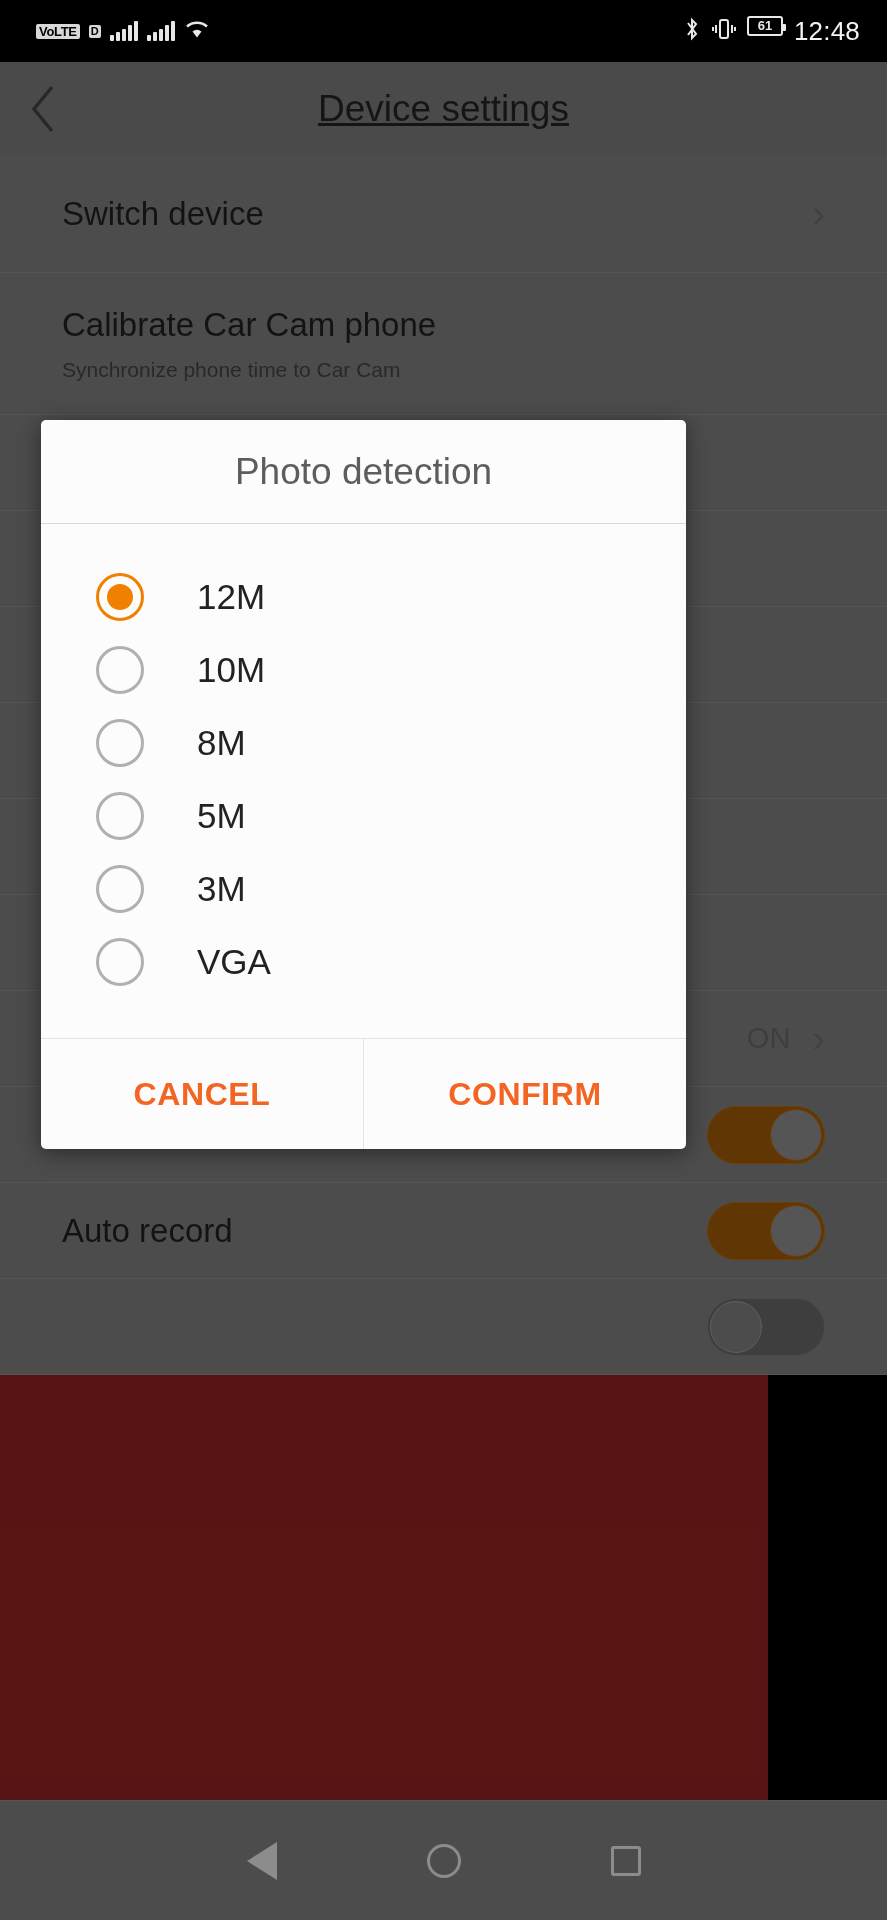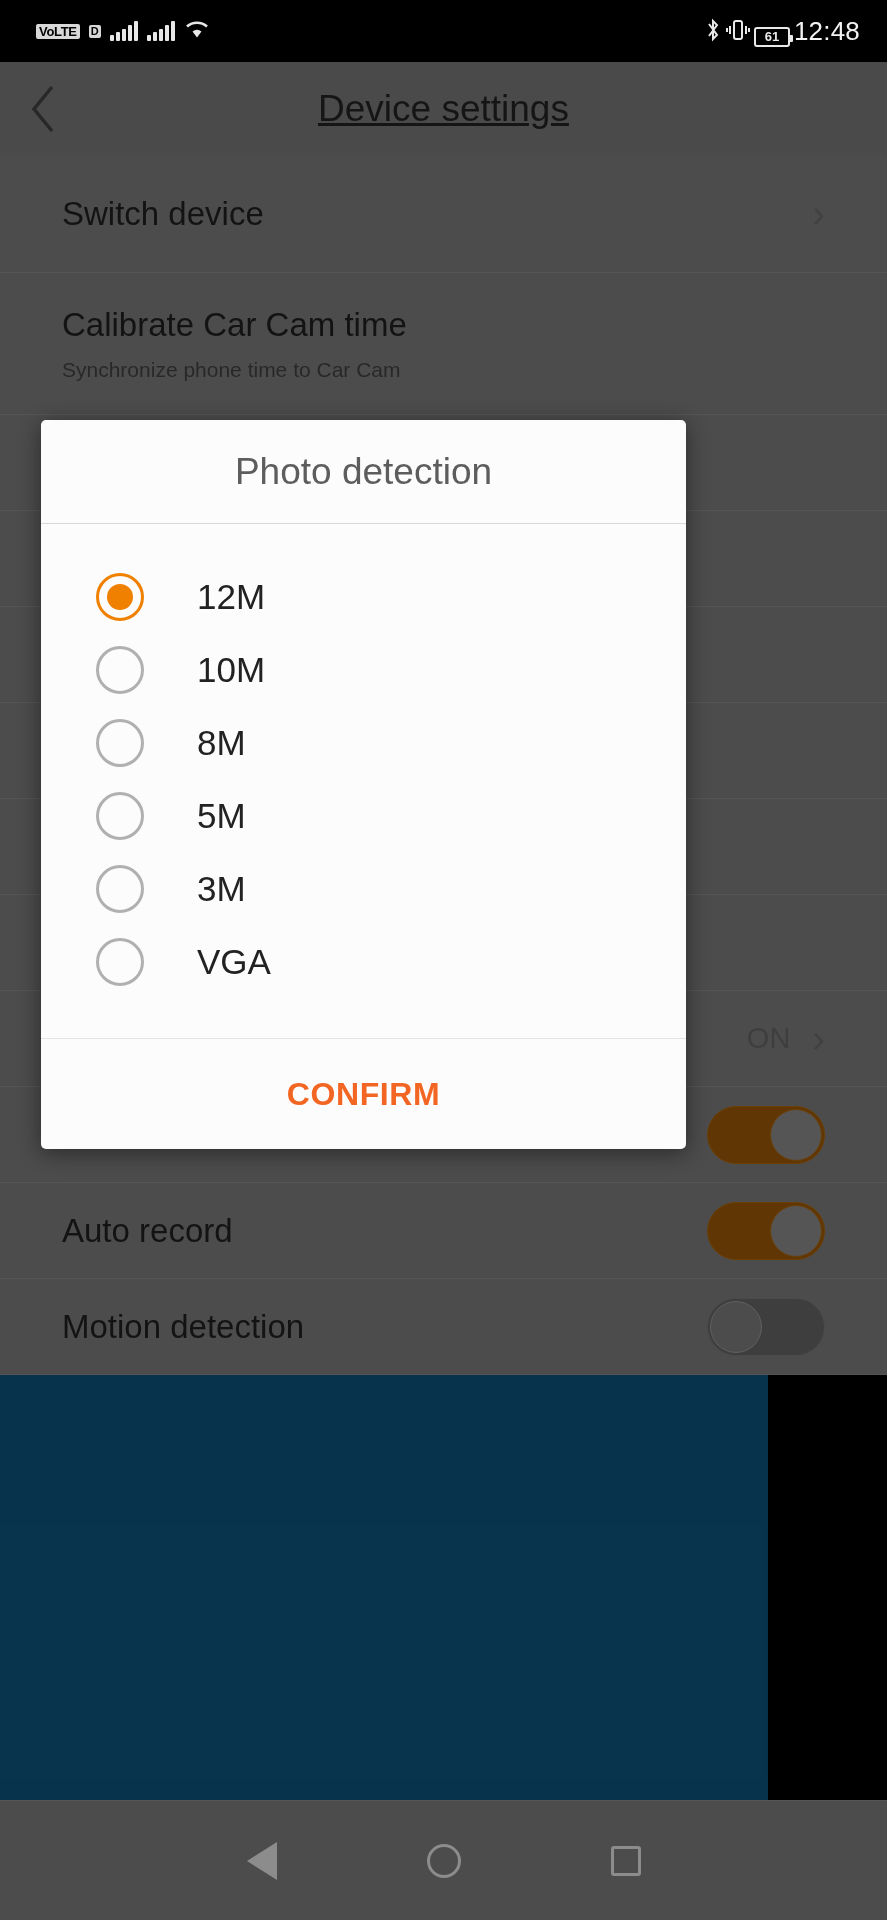--- a/index.html
+++ b/index.html
@@ -2,30 +2,30 @@
 <html><head>
 <meta charset="utf-8">
 <style>
   * { box-sizing: border-box; margin: 0; padding: 0; }
   html, body {
     width: 887px; height: 1920px;
     background: #000;
     font-family: "Liberation Sans", sans-serif;
     overflow: hidden;
   }
-  #screen { position: relative; width: 768px; height: 1920px; background: #0c4a6e; }
+  #screen { position: relative; width: 768px; height: 1920px; background: #7f1d1d; }
 
   
   #statusbar {
     position: absolute; top: 0; left: 0; width: 887px; height: 62px;
     background: #000; color: #f2f2f2;
     display: flex; align-items: center;
   }
   .sb-left { display: flex; align-items: center; gap: 9px; margin-left: 36px; }
-  .sb-right { display: flex; align-items: flex-end; gap: 4px; margin-left: auto; margin-right: 27px; }
+  .sb-right { display: flex; align-items: flex-start; gap: 11px; margin-left: auto; margin-right: 27px; }
   .volte {
     display: inline-flex; align-items: center; justify-content: center;
     background: #d8d8d8; color: #000; font-size: 13px; font-weight: bold;
     border-radius: 2px; padding: 1px 3px; letter-spacing: -.3px; line-height: 1;
   }
   .dsign {
     display:inline-flex; align-items:center; justify-content:center;
     background:#d8d8d8; color:#000; font-size:11px; font-weight:bold;
     border-radius:2px; padding:1px 2px; line-height:1;
   }
@@ -176,21 +176,21 @@
       <div class="row" style="height: 118px;">
         <div>
           <div class="label">Switch device</div>
         </div>
         <div class="rt">
           <span class="chev">›</span>
         </div>
       </div>
       <div class="row" style="height: 142px;">
         <div>
-          <div class="label">Calibrate Car Cam time</div>
+          <div class="label">Calibrate Car Cam phone</div>
           <div class="sub">Synchronize phone time to Car Cam</div>
         </div>
         <div class="rt"></div>
       </div>
       <div class="row" style="height: 96px;">
         <div></div>
         <div class="rt"></div>
       </div>
       <div class="row" style="height: 96px;">
         <div></div>
@@ -235,23 +235,20 @@
         <div>
           <div class="label">Auto record</div>
         </div>
         <div class="rt">
           <span class="toggle on">
             <span class="knob"></span>
           </span>
         </div>
       </div>
       <div class="row" style="height: 96px;">
-        <div>
-          <div class="label">Motion detection</div>
-        </div>
         <div class="rt">
           <span class="toggle off">
             <span class="knob"></span>
           </span>
         </div>
       </div>
     </div>
 
   <div id="navbar">
     <span class="nav-tri"></span>
@@ -283,17 +280,18 @@
         <div class="opt">
           <span class="radio off"></span>
           <span class="olabel">3M</span>
         </div>
         <div class="opt">
           <span class="radio off"></span>
           <span class="olabel">VGA</span>
         </div>
       </div>
     <div id="dlg-actions">
+      <div class="act">CANCEL</div>
       <div class="act">CONFIRM</div>
     </div>
   </div>
 
 </div>
 
 </body></html>

